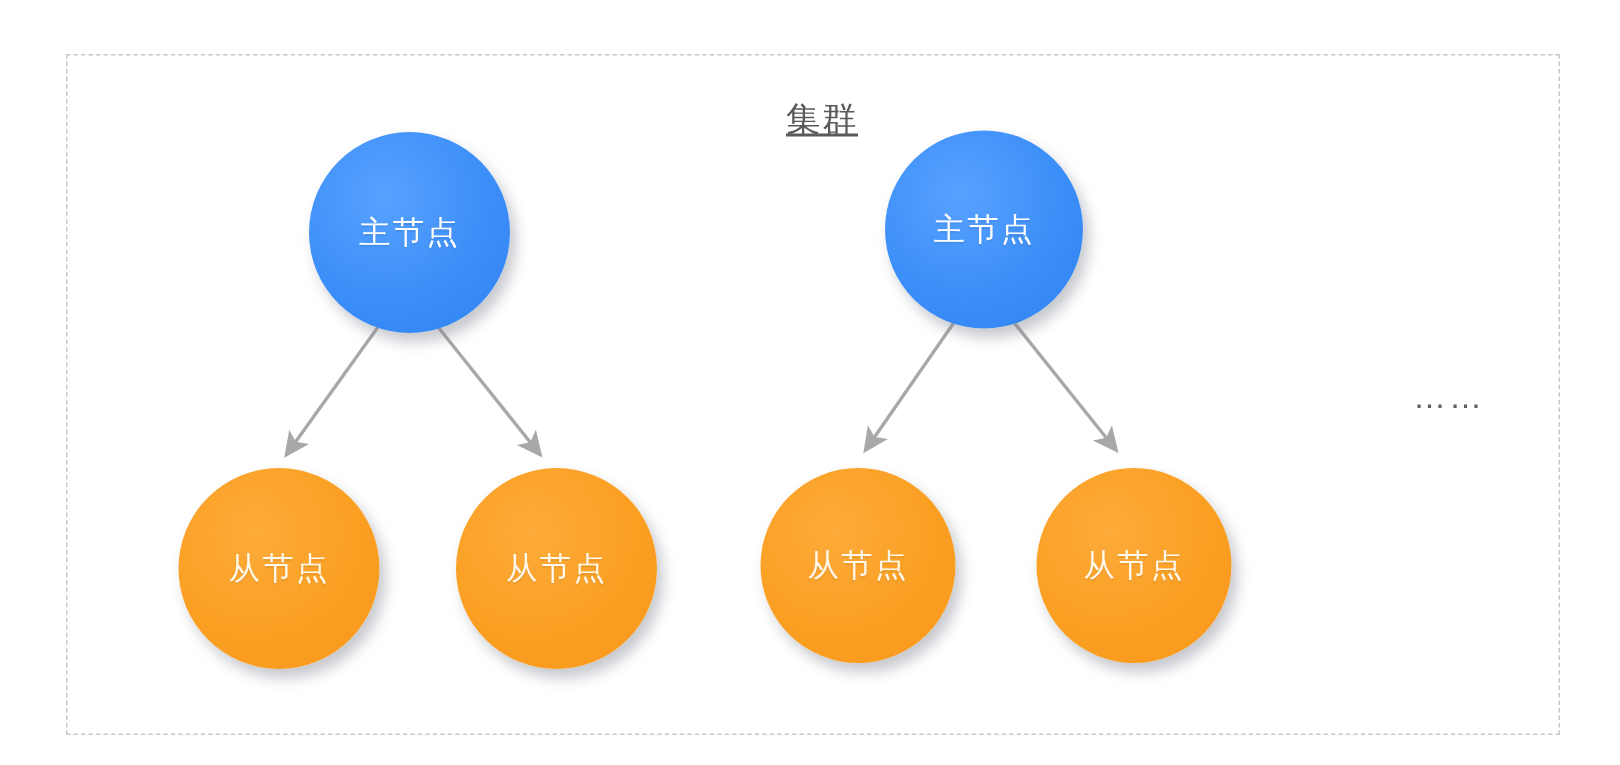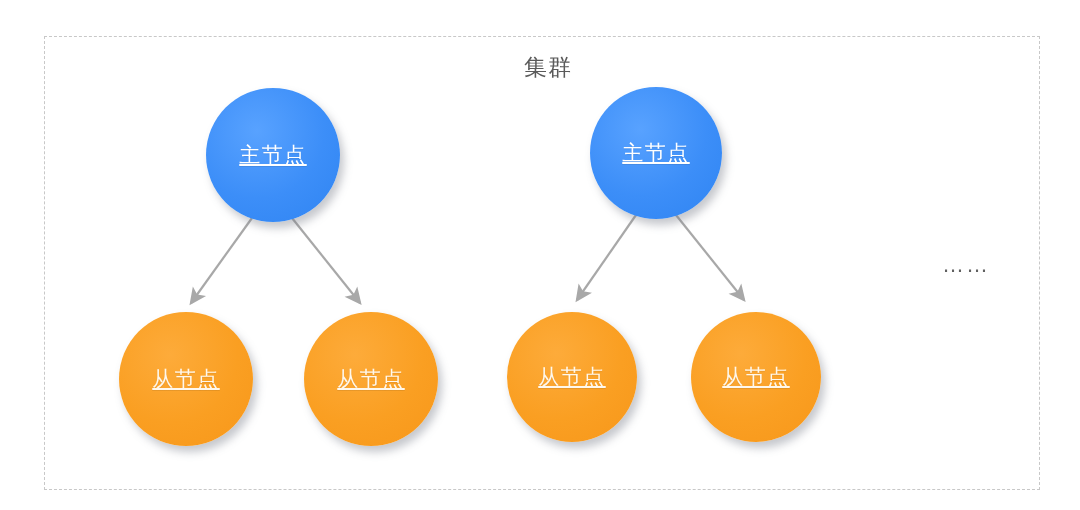--- a/index.html
+++ b/index.html
@@ -27,45 +27,45 @@
     top: 36px;
     width: 996px;
     height: 454px;
     border: 1.5px dashed #c8c8c8;
     box-sizing: border-box;
     background: transparent;
   }
   .cluster-title {
     position: absolute;
     left: 513px;
-    top: 52px;
+    top: 64px;
     width: 70px;
     text-align: center;
     font-size: 23px;
     color: #5a5a5a;
     letter-spacing: 1px;
     line-height: 30px;
     white-space: nowrap;
+    text-decoration: underline;
   }
   .node {
     position: absolute;
     border-radius: 50%;
     display: flex;
     align-items: center;
     justify-content: center;
     box-sizing: border-box;
   }
   .node-label {
     color: #ffffff;
     font-size: 21px;
     letter-spacing: 1.5px;
     white-space: nowrap;
     text-shadow: 0 1px 1px rgba(0,0,0,0.08);
     pointer-events: none;
-    text-decoration: underline;
   }
   .node-master {
     background: radial-gradient(circle at 38% 32%, #58a2ff 0%, #3c8ef8 55%, #2f84f2 100%);
     box-shadow: 4px 6px 9px rgba(120,125,135,0.42);
   }
   .node-slave {
     background: radial-gradient(circle at 38% 32%, #fdab3a 0%, #fa9f22 55%, #f7971a 100%);
     box-shadow: 4px 6px 9px rgba(120,125,135,0.42);
   }
   .node-slave .node-label {

